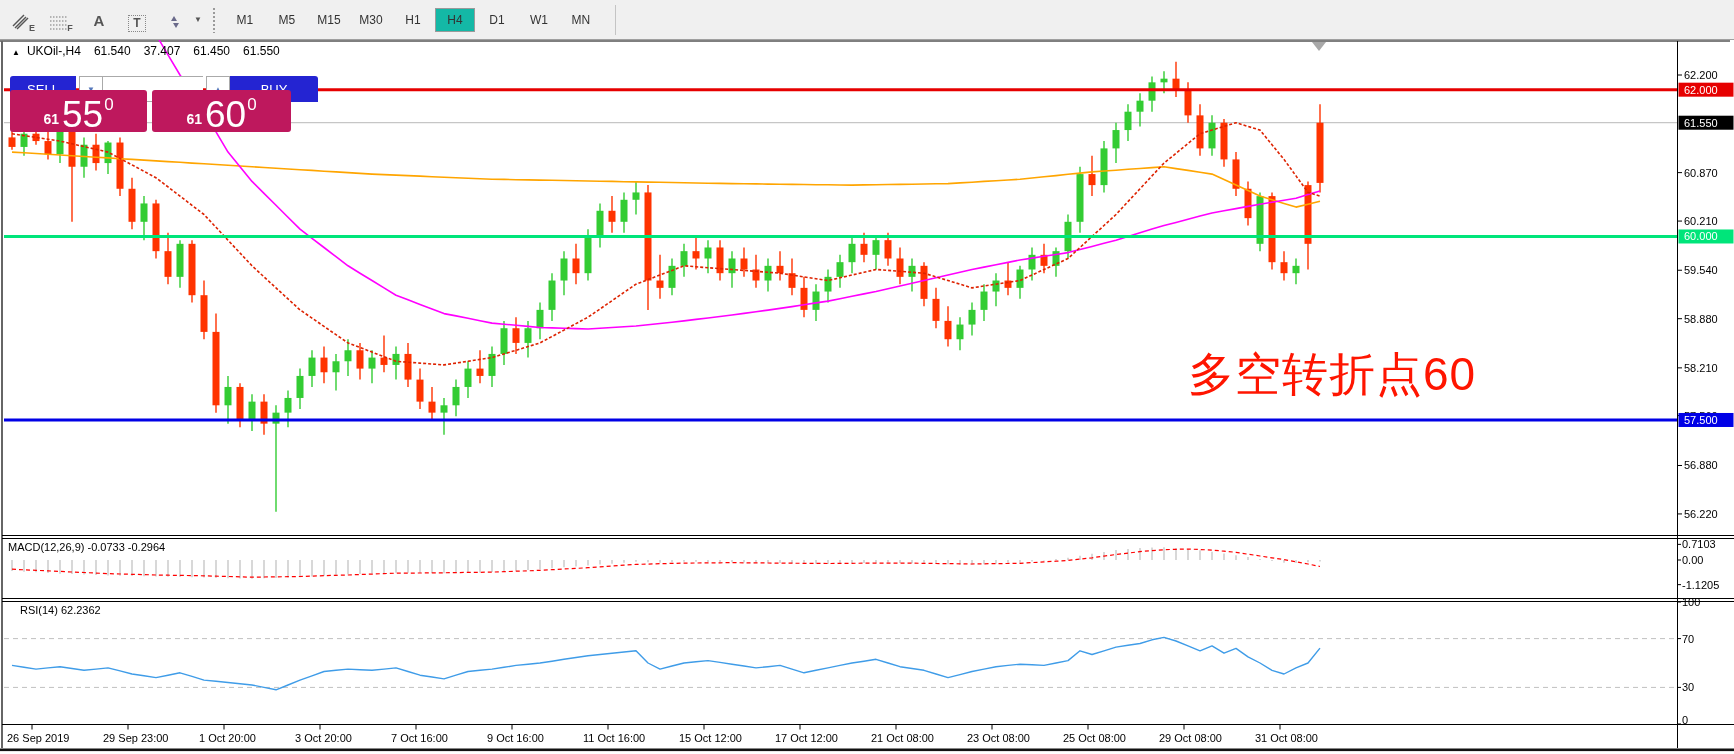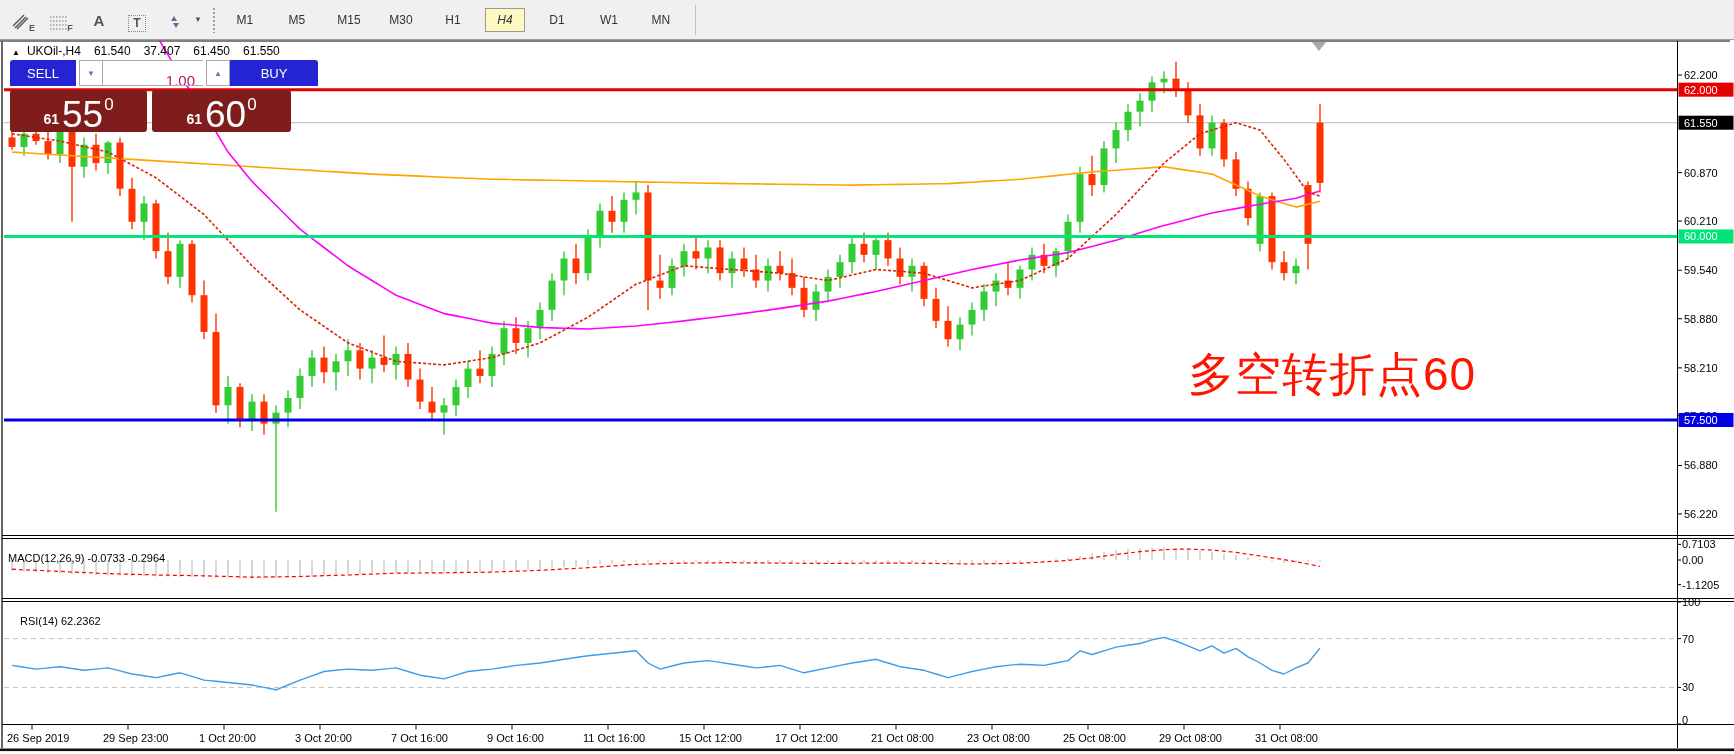--- a/index.html
+++ b/index.html
@@ -11,50 +11,50 @@
   .tools{display:flex;align-items:center;gap:12px;padding-left:10px;}
   .tool{width:26px;height:24px;display:flex;align-items:flex-end;justify-content:center;
         color:#555;cursor:pointer;position:relative;}
   .tool svg{display:block;}
   .tool .sub{font-size:9px;font-weight:700;color:#555;margin-left:-2px;margin-bottom:-1px;}
   .tool .big{font-size:15px;font-weight:700;color:#555;line-height:22px;}
   .tool .tbox{font-size:12px;font-weight:700;color:#555;border:1px dotted #888;padding:1px 4px;line-height:13px;}
   .caret{font-size:8px;color:#555;margin-left:-6px;cursor:pointer;}
   .grip{width:5px;height:26px;margin:0 8px 0 10px;
         background-image:radial-gradient(#9a9a9a 35%,transparent 40%);background-size:4px 4px;}
-  .timeframes{display:flex;align-items:flex-end;gap:12px;}
+  .timeframes{display:flex;align-items:flex-end;gap:2px;}
   .tf{min-width:26px;padding:4px 6px;text-align:center;font-size:12px;color:#333;border:1px solid transparent;
       cursor:pointer;line-height:14px;}
-  .tf.active{background:#fef9c3;border:1px solid #9a9a9a;font-style:italic;}
+  .tf.active{background:#14b8a6;border:1px solid #9a9a9a;}
   .tb-sep{width:1px;height:30px;background:#c4c4c4;margin-left:14px;}
   
   svg.chart{position:absolute;left:0;top:0;z-index:1;}
   
   .chart-title{position:absolute;left:12px;top:44px;z-index:6;display:flex;align-items:baseline;gap:7px;
                font-size:12px;color:#000;white-space:nowrap;}
   .chart-title .tri{font-size:8px;color:#000;}
   .chart-title .num{margin-left:6px;}
   .trade-panel{position:absolute;left:10px;top:60px;width:281px;height:72px;z-index:6;}
-  .tp-row{position:absolute;left:0;top:0;width:308px;height:26px;display:flex;}
+  .tp-row{position:absolute;left:0;top:16px;width:308px;height:26px;display:flex;}
   .btn{background:#2424d2;color:#fff;font-size:13px;display:flex;align-items:center;justify-content:center;
        cursor:pointer;}
   .sell-btn{width:66px;border-radius:3px 0 0 0;}
   .buy-btn{width:62px;border-radius:0 3px 0 0;flex:1;}
   .spin-btn{width:24px;background:#fff;border:1px solid #aaa;color:#5577bb;font-size:8px;display:flex;
             align-items:center;justify-content:center;cursor:pointer;margin-left:3px;box-sizing:border-box;}
   .vol-input{width:100px;border:1px solid #aaa;border-left:none;border-right:none;font-size:15px;color:#be185d;
              text-align:right;padding:15px 8px 0 0;font-family:"Liberation Sans","DejaVu Sans",sans-serif;box-sizing:border-box;}
-  .price-box{position:absolute;top:30px;height:42px;background:#7f1d1d;border-radius:3px;color:#fff;
+  .price-box{position:absolute;top:30px;height:42px;background:#be185d;border-radius:3px;color:#fff;
              display:flex;align-items:flex-end;justify-content:center;cursor:pointer;}
   .price-box.sell{left:0;width:137px;}
   .price-box.buy{left:142px;width:139px;}
   .pb-small{font-size:14px;font-weight:700;margin:0 3px 5px 0;}
   .pb-big{font-size:37px;line-height:34px;}
   .pb-sup{font-size:17px;margin:0 0 17px 1px;}
-  .ind-label{position:absolute;z-index:6;font-size:11px;color:#000;white-space:nowrap;margin-top:11px;}
+  .ind-label{position:absolute;z-index:6;font-size:11px;color:#000;white-space:nowrap;}
   .macd-label{left:8px;top:541px;}
   .rsi-label{left:20px;top:604px;}
   .annotation{position:absolute;left:1188px;top:344px;z-index:6;font-size:46px;color:#ff1500;
               letter-spacing:1px;white-space:nowrap;}
   .shift-marker{position:absolute;left:1312px;top:42px;width:0;height:0;z-index:6;
                 border-left:7px solid transparent;border-right:7px solid transparent;border-top:9px solid #a8a8a8;}
 </style>
 </head>
 <body>
 

